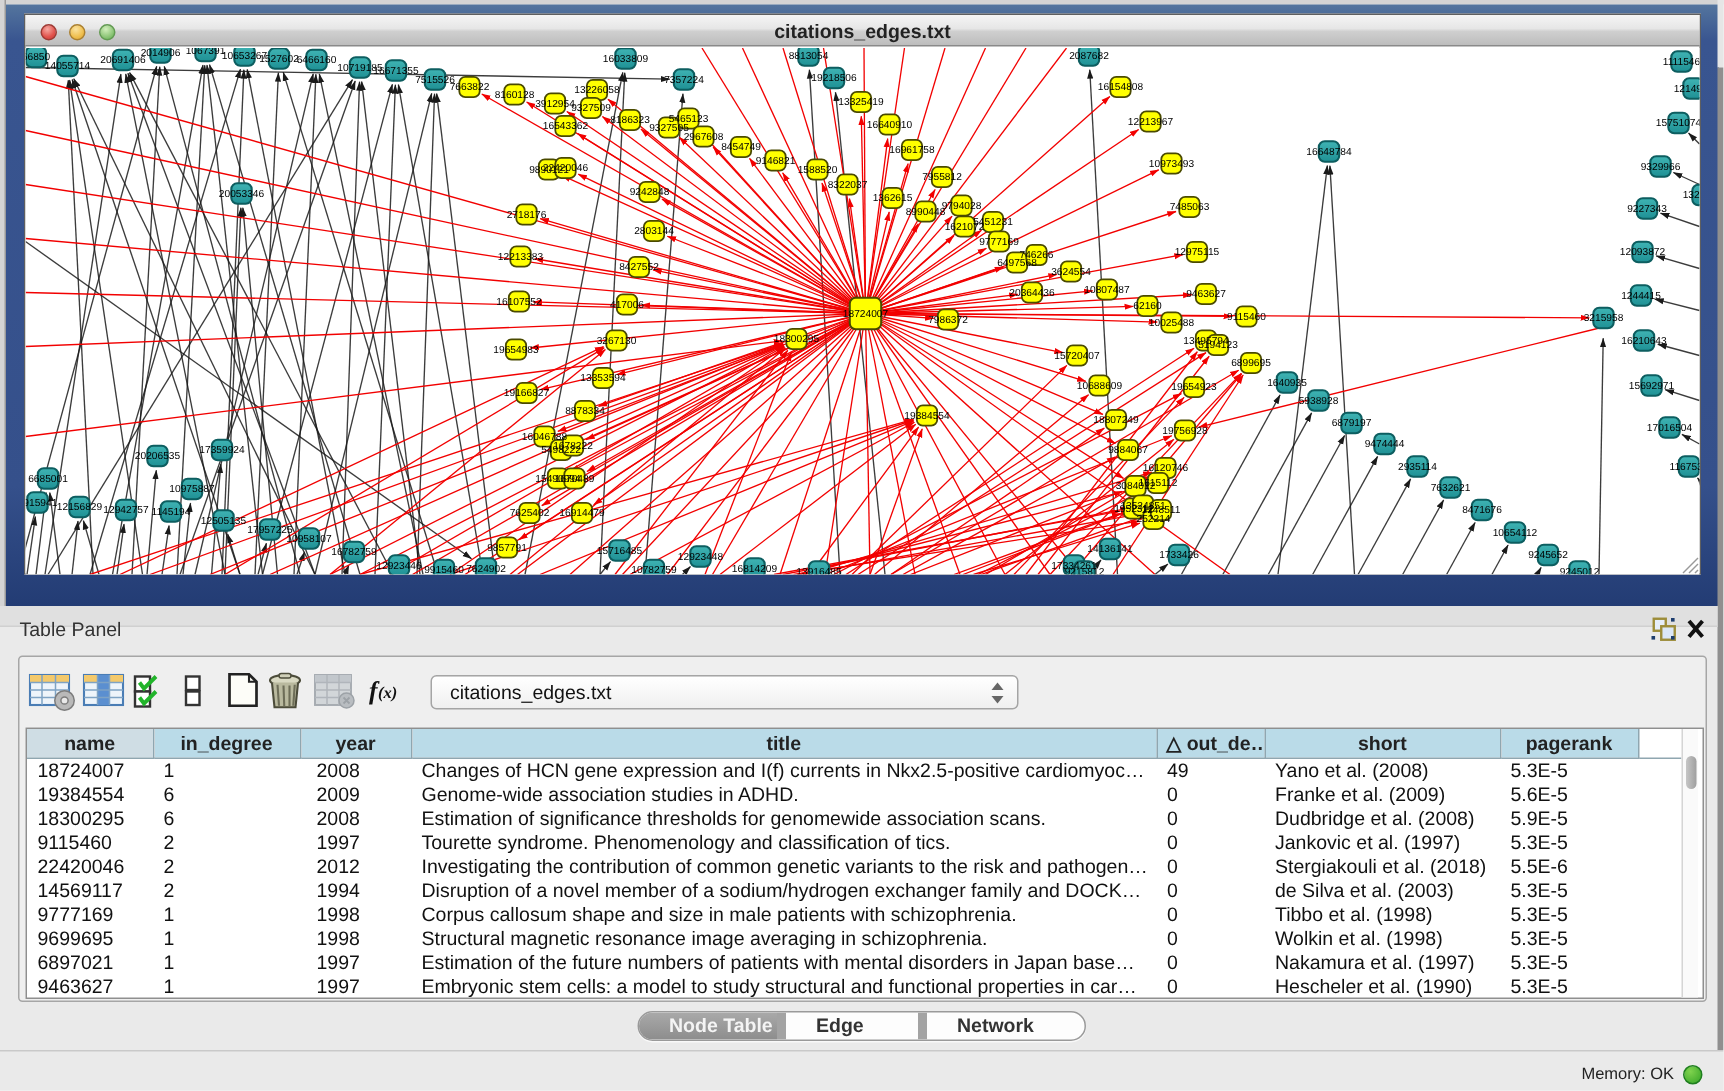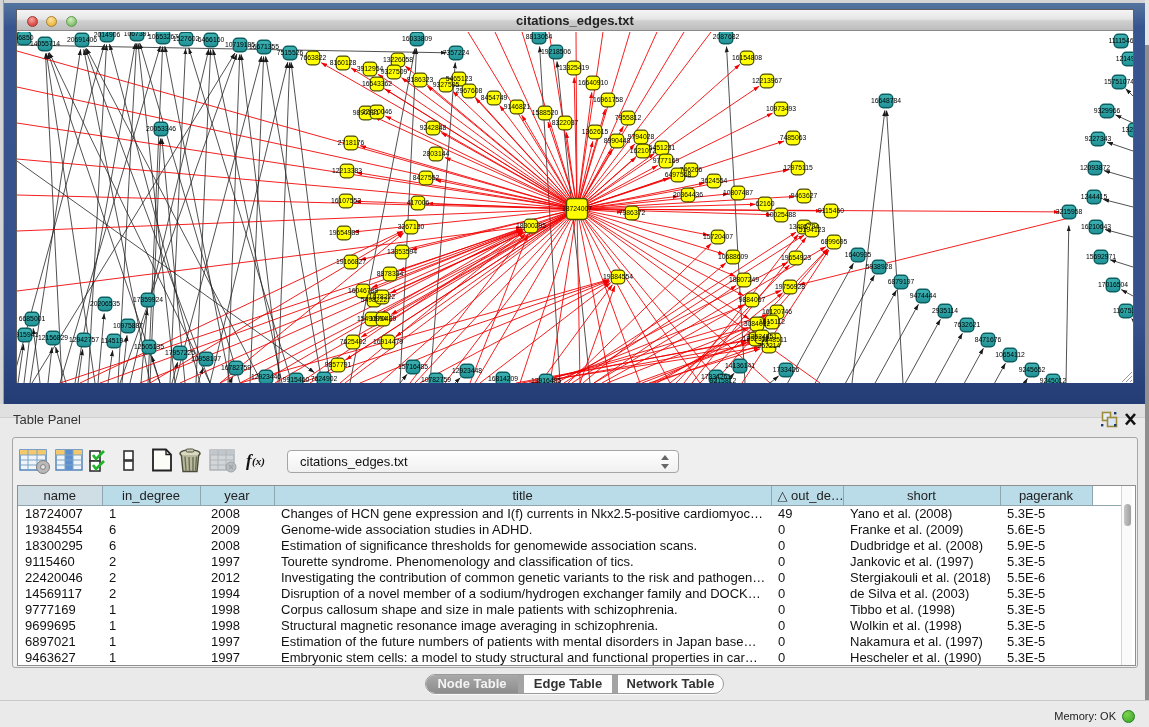--- a/index.html
+++ b/index.html
@@ -20,34 +20,34 @@
 #tph .t { position:absolute; left:13px; top:8px; font-size:13px; color:#333; }
 #tpbody { position:absolute; left:12px; top:437px; width:1126px; height:231px;
   background:#efefef; border:1px solid #a6a6a6; border-radius:3px; }
 #dropdown { position:absolute; left:287px; top:450px; width:392px; height:23px;
   background:linear-gradient(180deg,#ffffff,#f0f0f0); border:1px solid #a5a5a5; border-radius:4px; }
 #dropdown span { position:absolute; left:12px; top:3px; font-size:13px; color:#111; }
 #tablewrap { position:absolute; left:17px; top:485px; width:1119px; height:181px;
   background:#fff; border:1px solid #8f8f8f; overflow:hidden; }
 table { border-collapse:collapse; table-layout:fixed; width:1103px; font-size:13px; color:#111; }
 th { height:19px; background:#badbe8; border-right:1px solid #8fa6b0; border-bottom:1px solid #8fa6b0;
-  font-weight:normal; font-size:13px; color:#222; text-align:center; overflow:hidden; white-space:nowrap; }
+  font-weight:bold; font-size:13px; color:#222; text-align:center; overflow:hidden; white-space:nowrap; }
 th.c0 { background:#cfdde4; }
 td { height:16px; padding:0 0 0 7px; overflow:hidden; white-space:nowrap; }
 td.c2 { padding-left:11px; }
 .c0 { width:84px; } .c1 { width:98px; } .c2 { width:74px; } .c3 { width:497px; }
 .c4 { width:72px; } .c5 { width:157px; } .c6 { width:92px; } .c7 { width:29px; border-right:none; }
 th.c7 { background:#fff; border-right:none; }
 #sbar { position:absolute; left:1121px; top:486px; width:11px; height:179px; background:#fafafa; border-left:1px solid #d5d5d5; }
 #sthumb { position:absolute; left:1.5px; top:18px; width:7px; height:22px; border-radius:4px;
   background:linear-gradient(90deg,#c6c6c6,#9f9f9f); }
 #tabs { position:absolute; left:425px; top:674px; height:20px; border:1px solid #9a9a9a;
   border-radius:10px; background:#fdfdfd; overflow:hidden; display:flex;
   box-shadow:0 1px 0 rgba(255,255,255,0.7); }
-#tabs div { font-size:13px; font-weight:bold; color:#333; text-align:center; line-height:18px; }
+#tabs div { font-size:13px; font-weight:bold; color:#333; text-align:left; line-height:18px;padding-left:20px; }
 #tabs .sel { background:linear-gradient(180deg,#a9a9a9,#8d8d8d); color:#f4f4f4; }
 #tabs .sep { border-left:6px solid #a3a3a3; }
 #mem { position:absolute; right:33px; top:710px; font-size:11px; color:#222; }
 #memdot { position:absolute; left:1122px; top:710px; width:13px; height:13px; border-radius:50%;
   background:radial-gradient(circle at 35% 30%, #7fd34e,#35a426); border:1px solid #1f7e1f; }
 #topstrip { position:absolute; left:0; top:0; width:1149px; height:3px; background:#d4d4d4; }
 #leftstrip { position:absolute; left:0; top:0; width:4px; height:404px; background:#d4d4d4; border-right:1px solid #9a9a9a;}
 #rtopsliver { position:absolute; left:1145px; top:0px; width:4px; height:45px; background:#e6e6e6; }
 #botline { position:absolute; left:0; top:700px; width:1149px; height:1px; background:#c9c9c9; }
 </style></head>

